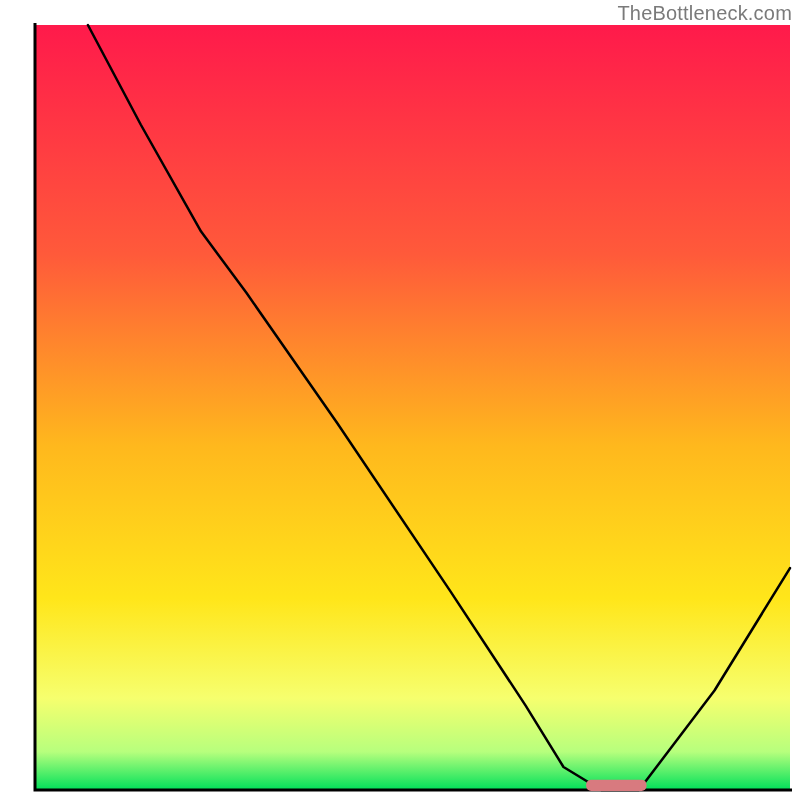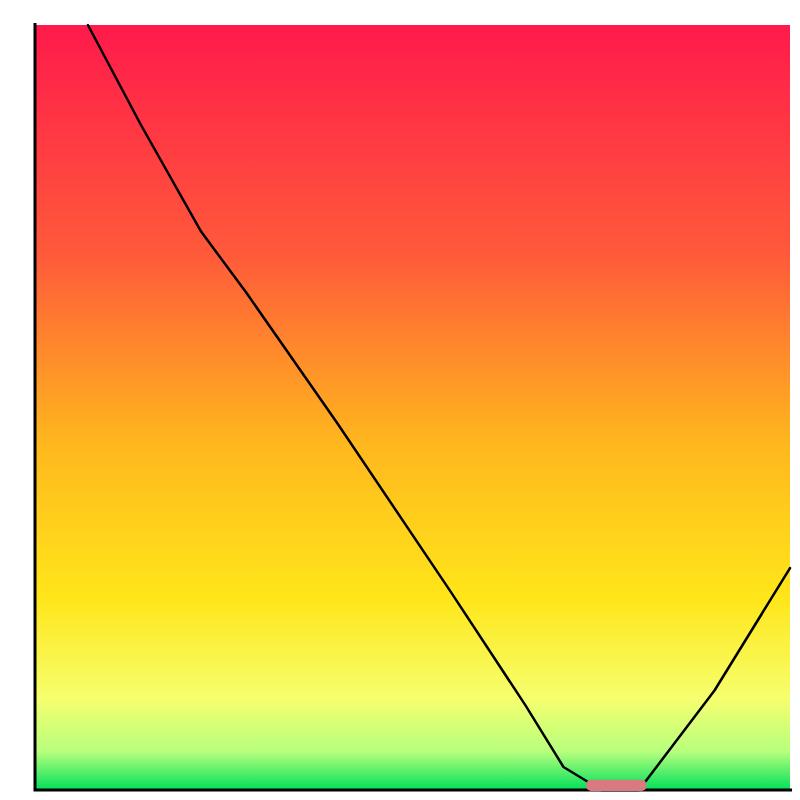--- a/index.html
+++ b/index.html
@@ -55,13 +55,14 @@
 
     <rect id="plot-bg" fill="url(#bg-grad)" x="35" y="25" width="755" height="765"></rect>
 
     <path id="axes" fill="none" stroke="#000000" stroke-width="3" d="M 35 23 L 35 790 L 792 790"></path>
 
     <path id="curve" fill="none" stroke="#000000" stroke-width="2.5" stroke-linejoin="round" stroke-linecap="round" d="M 87.9 25.0 L 140.7 124.5 L 201.1 231.6 L 246.4 292.8 L 337.0 422.8 L 450.3 591.1 L 525.8 705.9 L 563.5 767.0 L 601.3 790.0 L 639.0 790.0 L 714.5 690.5 L 790.0 568.1"></path>
 
     <rect id="marker" rx="5" ry="5" x="586.15" y="779.82" width="60.40000000000009" height="11.18" fill="#d87a7f"></rect>
   </svg>
 
+  <div class="attrib">TheBottleneck.com</div>
 </div>
 
 </body></html>

